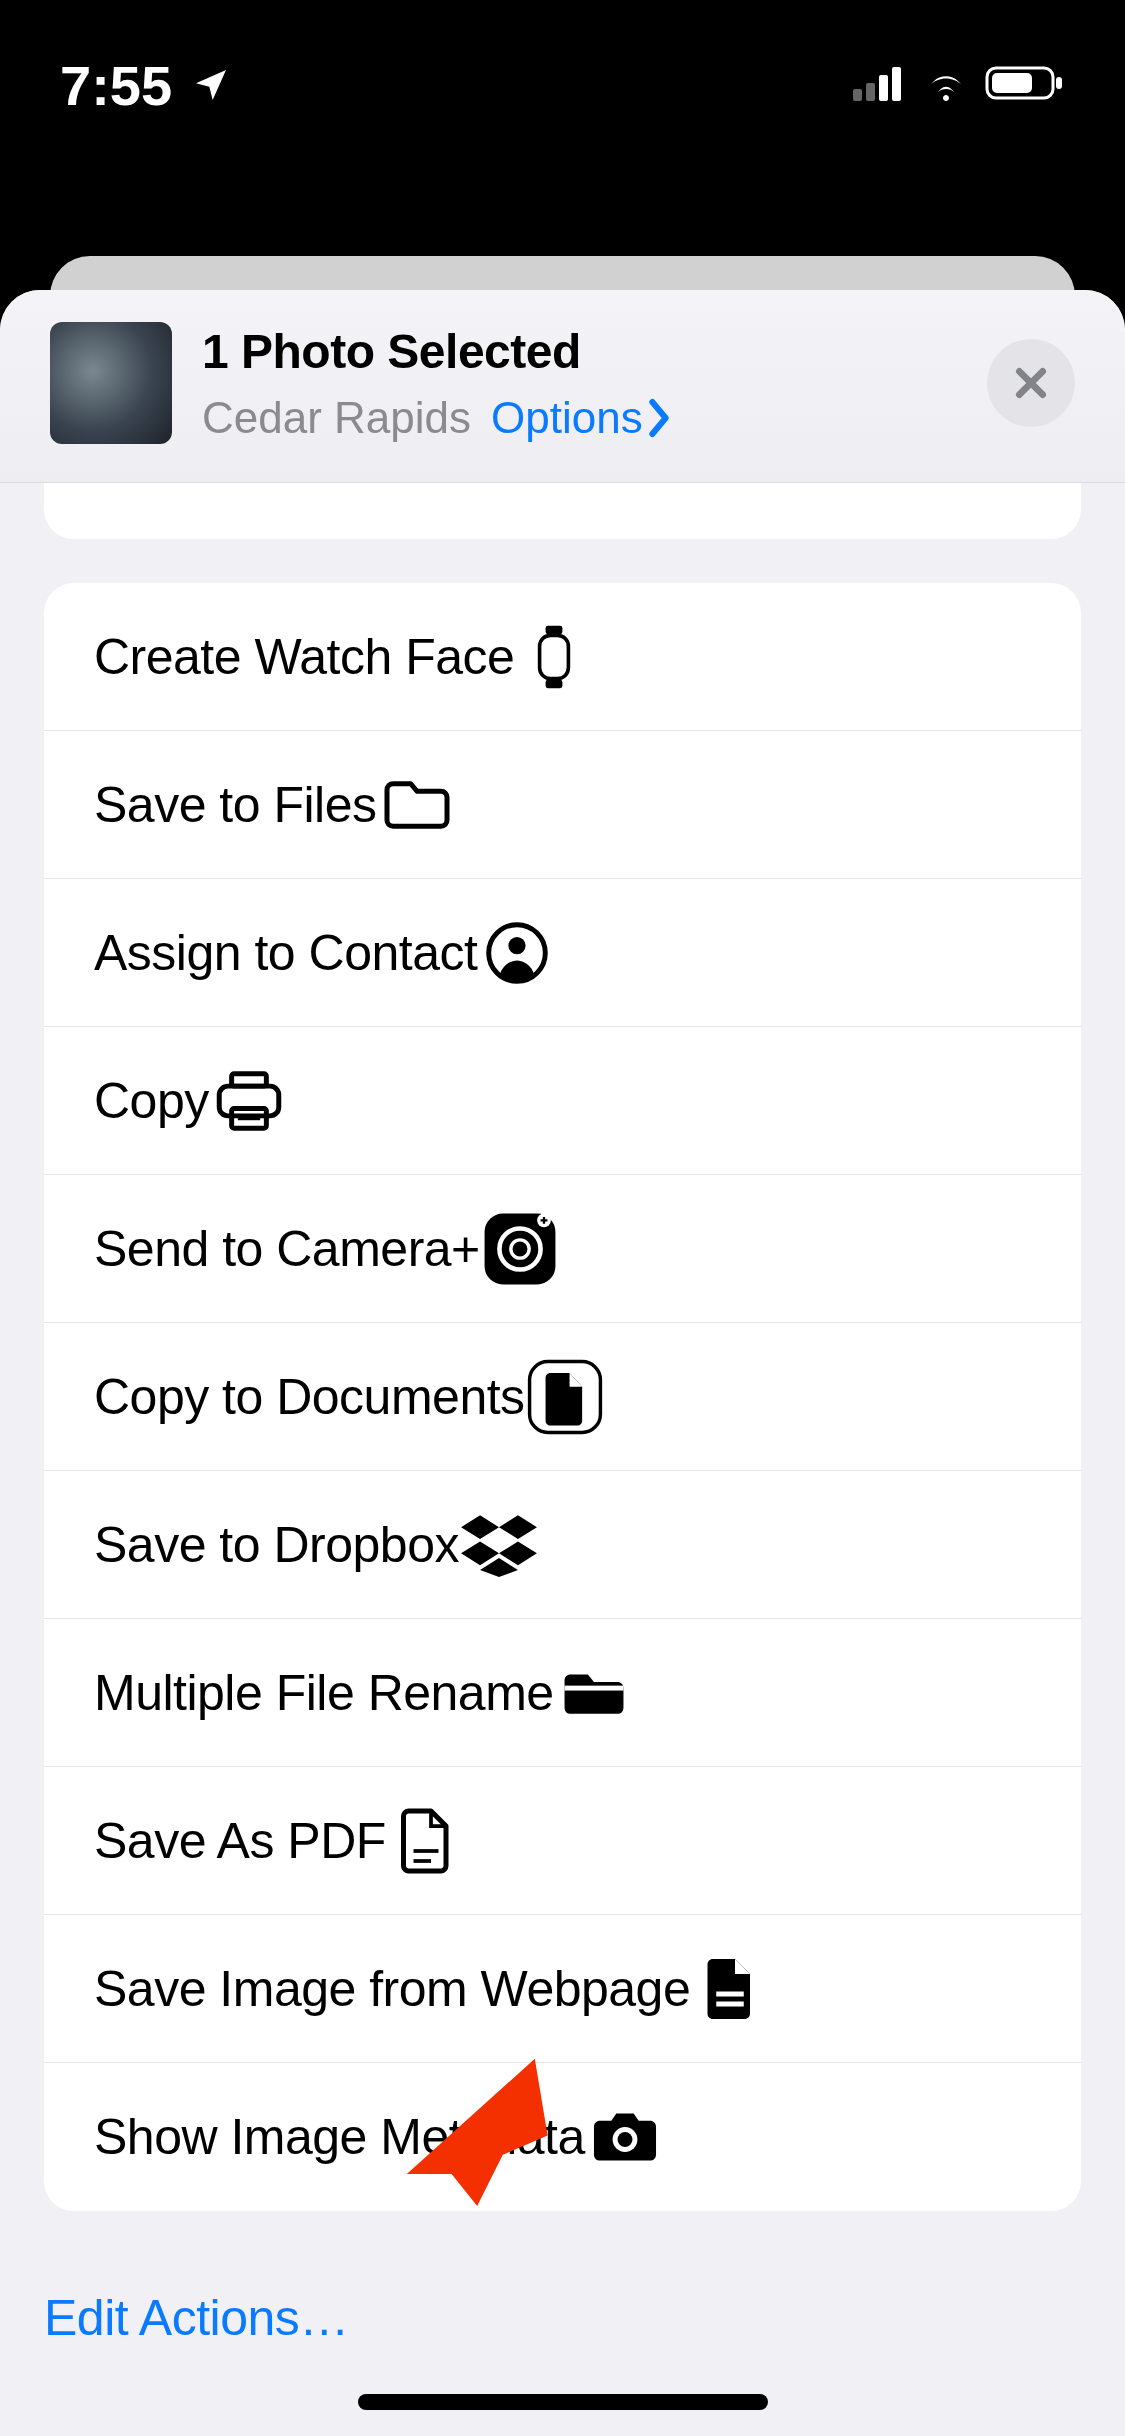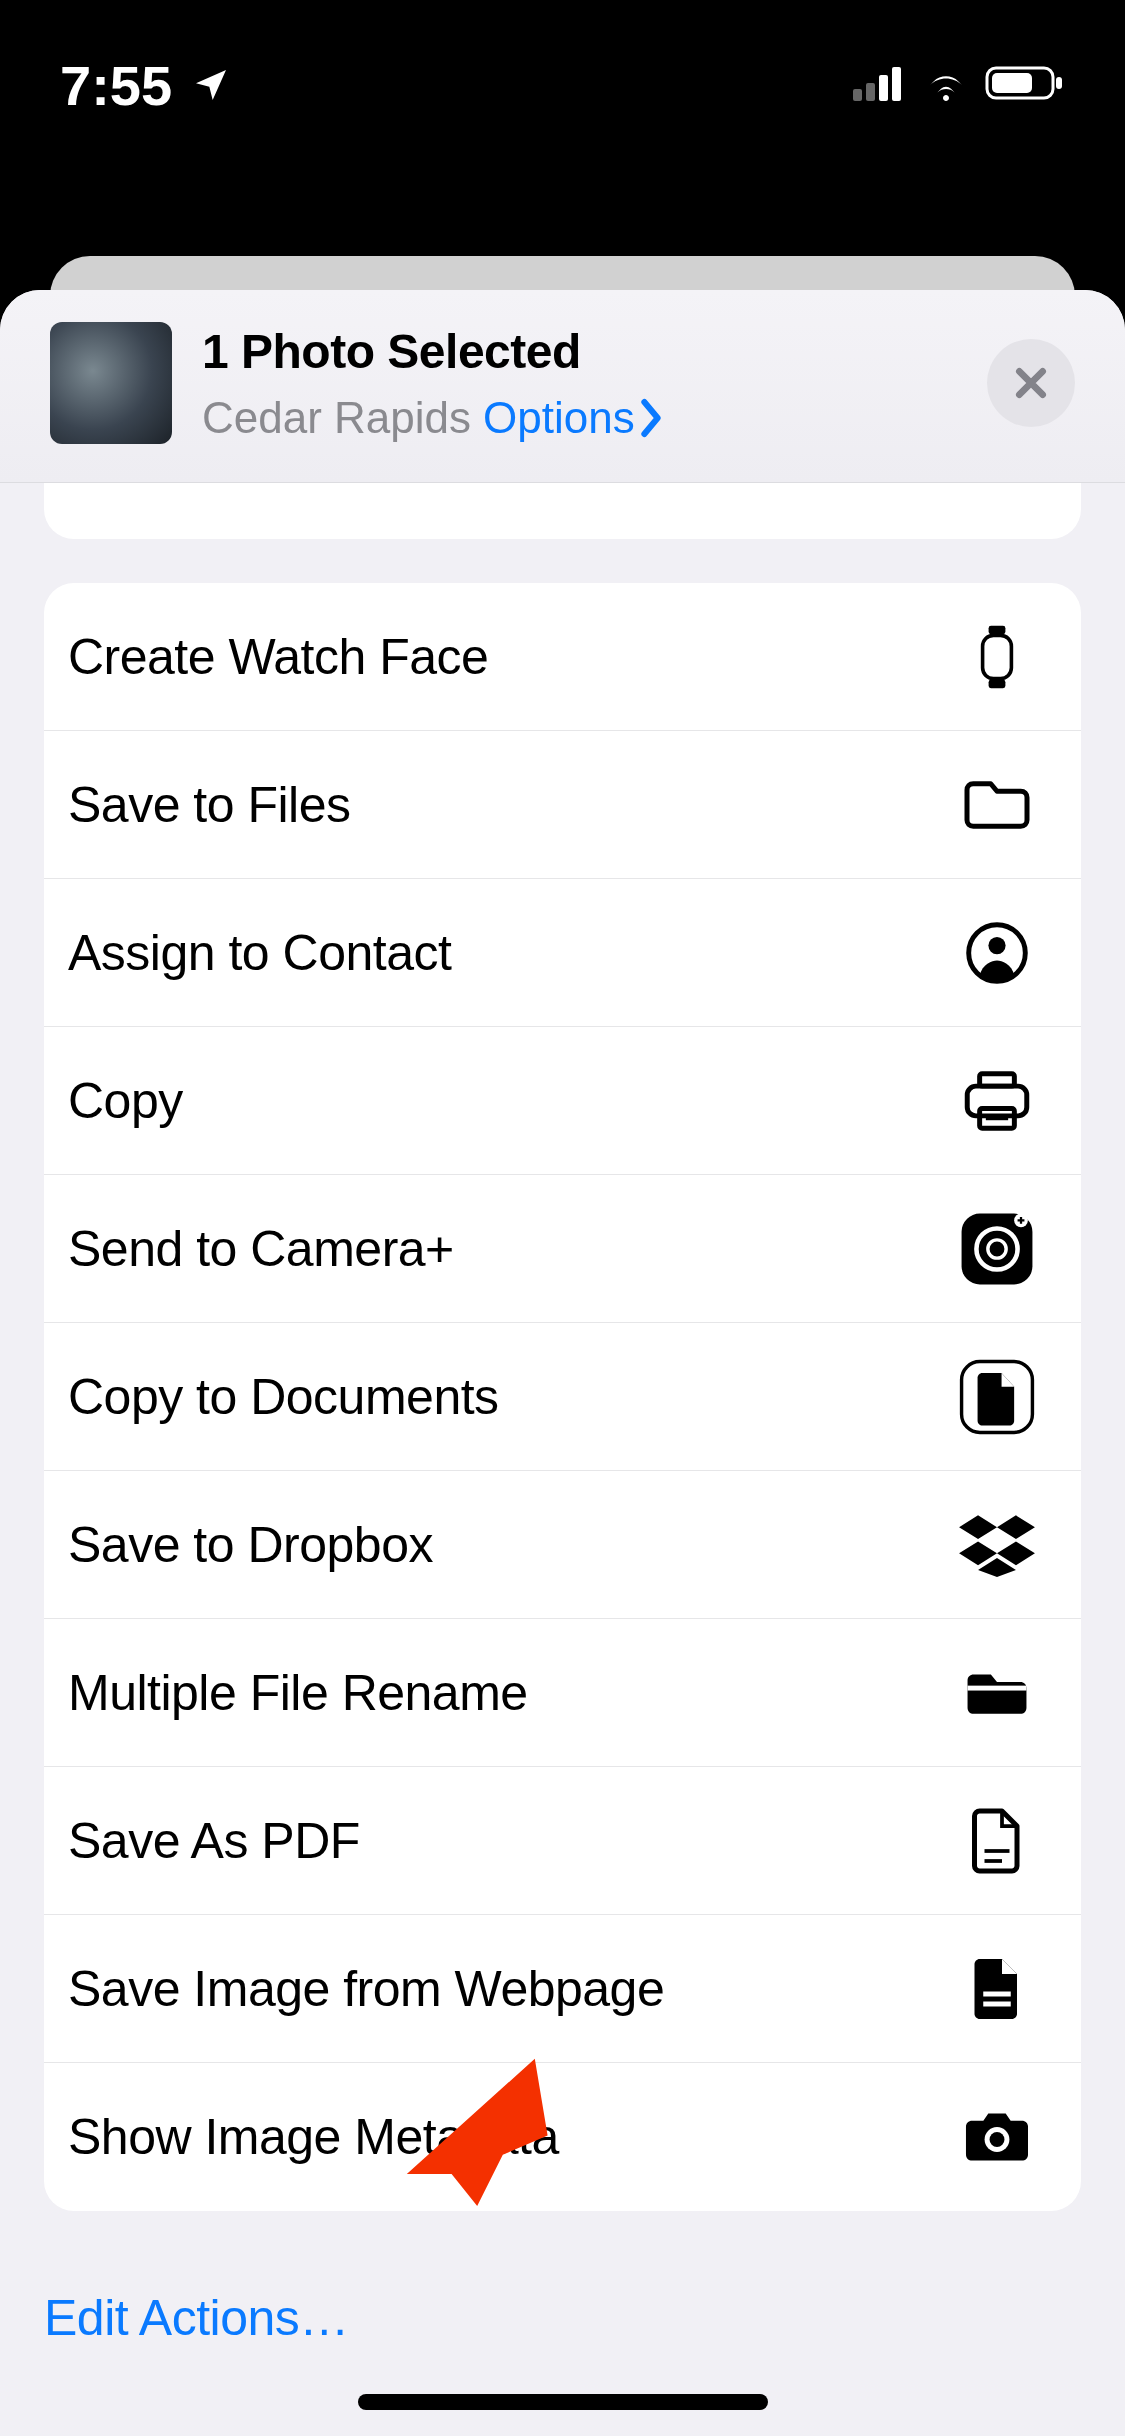--- a/index.html
+++ b/index.html
@@ -7,28 +7,28 @@
   .device { width: 1125px; height: 2436px; background: #000; position: relative; }
   .status-bar { height: 140px; display: flex; justify-content: space-between; align-items: center; padding: 30px 60px 0; color: #fff; }
   .status-left { font-size: 56px; font-weight: 600; display: flex; align-items: center; gap: 19px; }
   .status-right { display: flex; align-items: center; gap: 14px; }
   .sheet-back { position: absolute; top: 256px; left: 50px; right: 50px; height: 100px; background: #d1d1d1; border-radius: 40px 40px 0 0; }
   .sheet { position: absolute; top: 290px; left: 0; right: 0; bottom: 0; background: #f1f0f5; border-radius: 40px 40px 0 0; overflow: hidden; }
   .sheet-header { display: flex; align-items: center; padding: 32px 50px 38px; background: linear-gradient(#f4f3f7,#eeedf2); border-bottom: 1px solid #dcdce0; }
   .thumb { width: 122px; height: 122px; border-radius: 12px; background: radial-gradient(circle at 35% 40%, #7a8890 0%, #3a4450 55%, #1c2228 100%); flex-shrink: 0; margin-right: 30px; }
   .sheet-info { flex: 1; }
   .sheet-title { font-size: 48px; font-weight: 700; color: #000; margin-bottom: 14px; letter-spacing: -0.5px; }
-  .sheet-sub { font-size: 44px; font-weight: 400; display: flex; align-items: center; gap: 12px; text-align: right; }
+  .sheet-sub { font-size: 44px; font-weight: 400; display: flex; align-items: center; gap: 20px; text-align: right; }
   .loc { color: #8a8a8f; }
   .options-link { color: #0a7aff; display: flex; align-items: center; gap: 2px; }
   .close-btn { width: 88px; height: 88px; border-radius: 50%; background: #e4e3e8; display: flex; align-items: center; justify-content: center; flex-shrink: 0; }
   .content { padding: 0 44px; }
   .stub-card { background: #fff; border-radius: 0 0 30px 30px; height: 56px; margin-bottom: 44px; }
   .action-list { background: #fff; border-radius: 30px; overflow: hidden; }
-  .action-row { display: flex; align-items: center; justify-content: space-between; padding: 0 44px 0 24px; height: 148px; border-bottom: 1px solid #e6e6e8; }
+  .action-row { display: flex; align-items: center; padding: 0 44px 0 50px; height: 148px; border-bottom: 1px solid #e6e6e8; }
   .action-row:last-child { border-bottom: none; }
   .action-label { font-size: 50px; font-weight: 400; color: #000; letter-spacing: -0.5px; }
   .action-icon { width: 80px; height: 80px; display: flex; align-items: center; justify-content: center; flex-shrink: 0; }
   .edit-actions { padding: 54px 0 0 0px; font-size: 50px; font-weight: 400; color: #0a7aff; letter-spacing: -0.5px; margin-top: 24px; }
   .home-indicator { position: absolute; bottom: 26px; left: 50%; transform: translateX(-50%); width: 410px; height: 16px; background: #000; border-radius: 12px; }
   .arrow-overlay { position: absolute; left: 394px; top: 2046px; width: 160px; height: 160px; pointer-events: none; }
 </style>
 </head>
 <body>
 

